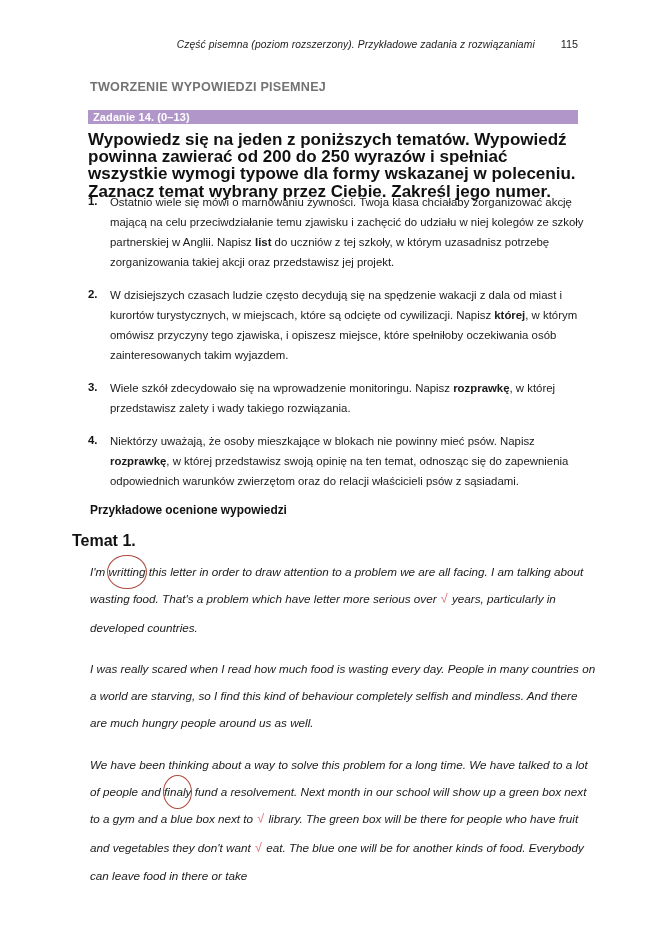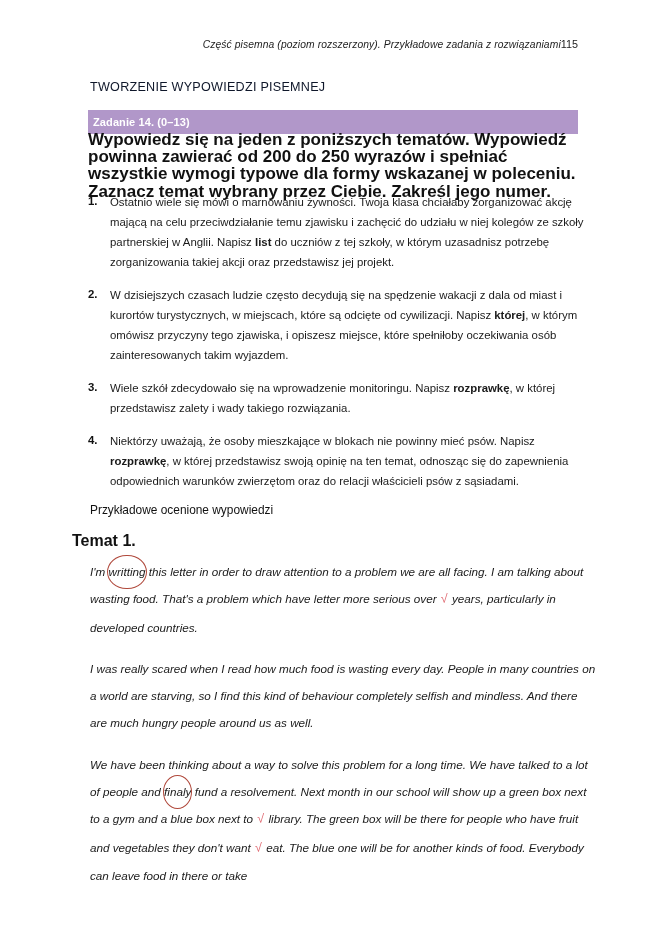--- a/index.html
+++ b/index.html
@@ -40,41 +40,42 @@
     font-style: italic;
     font-size: 10.3px;
     letter-spacing: 0.01em;
     color: #1d1d1d;
     white-space: nowrap;
   }
   .header-pageno {
     font-size: 10.8px;
     font-style: normal;
     color: #1d1d1d;
+    margin-left: 26px;
     white-space: nowrap;
   }
 
   
   .section-title {
     position: absolute;
     left: 90px;
     top: 80px;
     font-size: 12.6px;
-    font-weight: normal;
+    font-weight: bold;
     letter-spacing: 0.02em;
-    color: #0f172a;
+    color: #737373;
   }
 
   
   .task-bar {
     position: absolute;
     left: 88px;
     top: 110px;
     width: 490px;
-    height: 24px;
+    height: 14px;
     background: #b197c9;
     display: flex;
     align-items: center;
   }
   .task-bar-label {
     font-size: 11px;
     font-weight: bold;
     color: #ffffff;
     padding-left: 5px;
     letter-spacing: 0.01em;
@@ -120,21 +121,21 @@
     text-align: left;
   }
   .topic-body b { font-weight: bold; }
 
   
   .samples-heading {
     position: absolute;
     left: 90px;
     top: 503px;
     font-size: 11.9px;
-    font-weight: normal;
+    font-weight: bold;
     color: #111111;
   }
   .temat-heading {
     position: absolute;
     left: 72px;
     top: 532px;
     font-size: 16px;
     font-weight: bold;
     color: #111111;
   }

